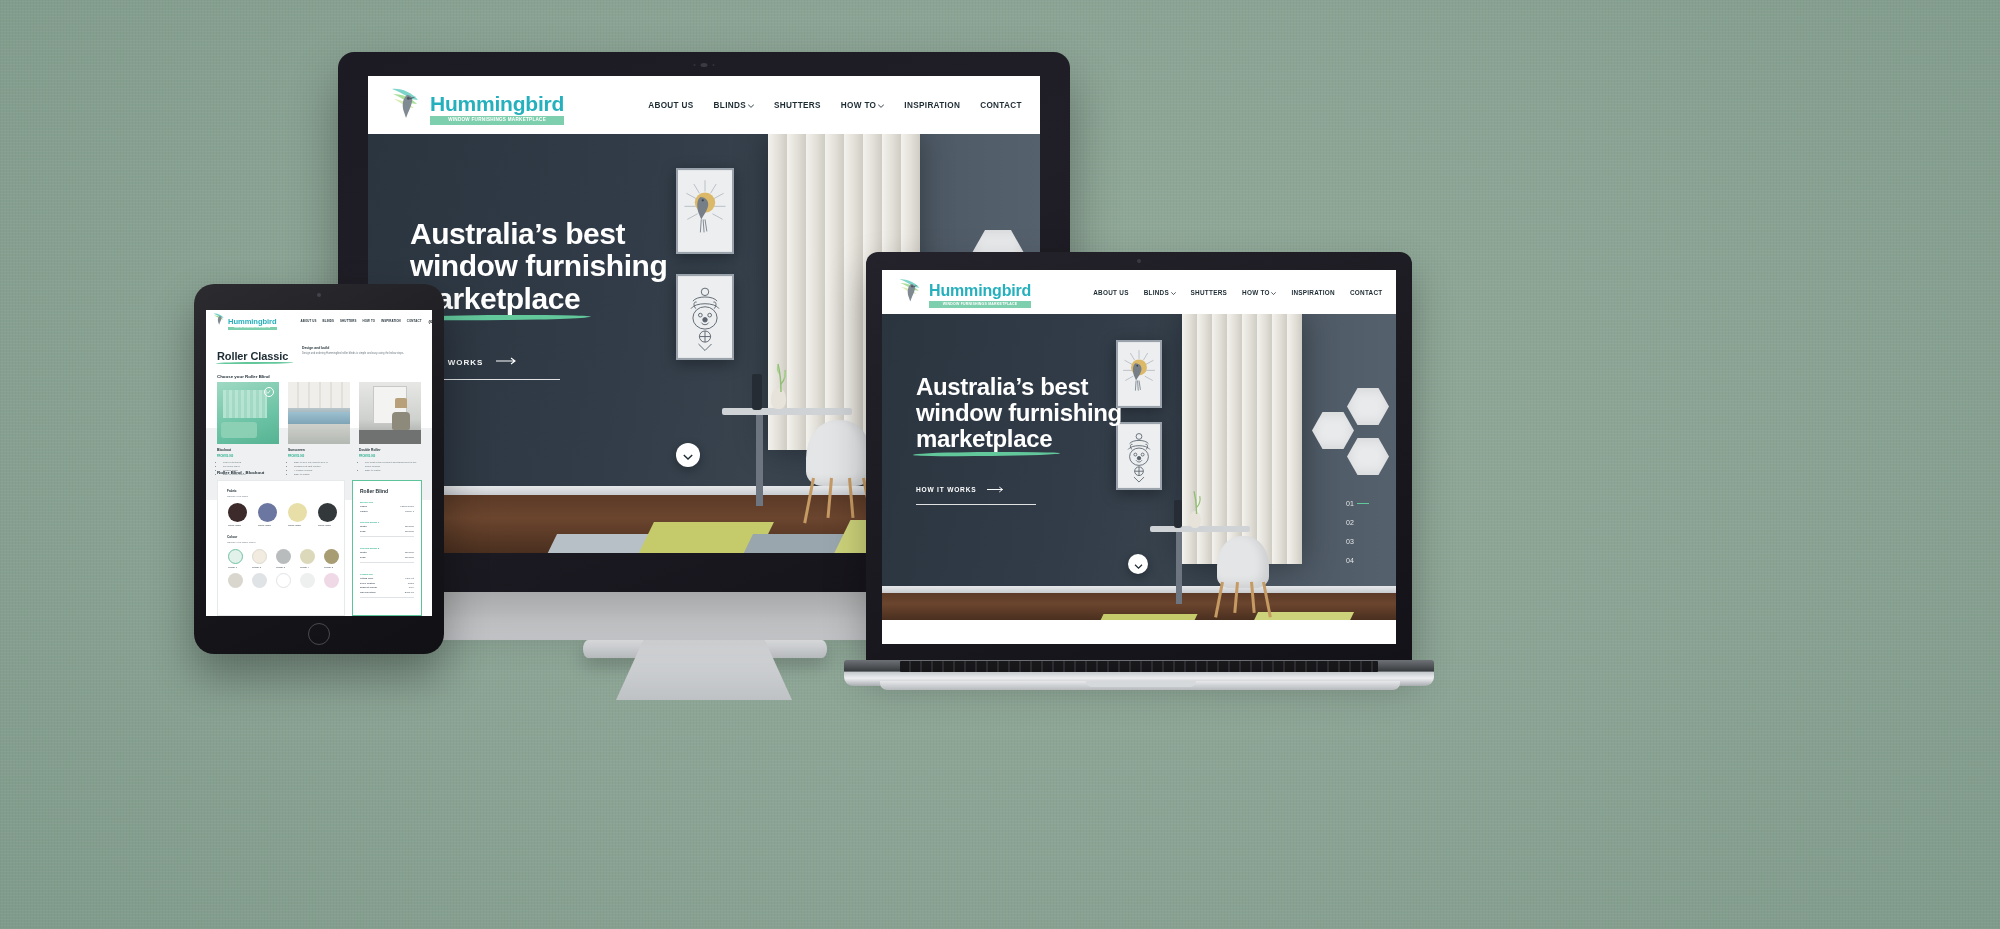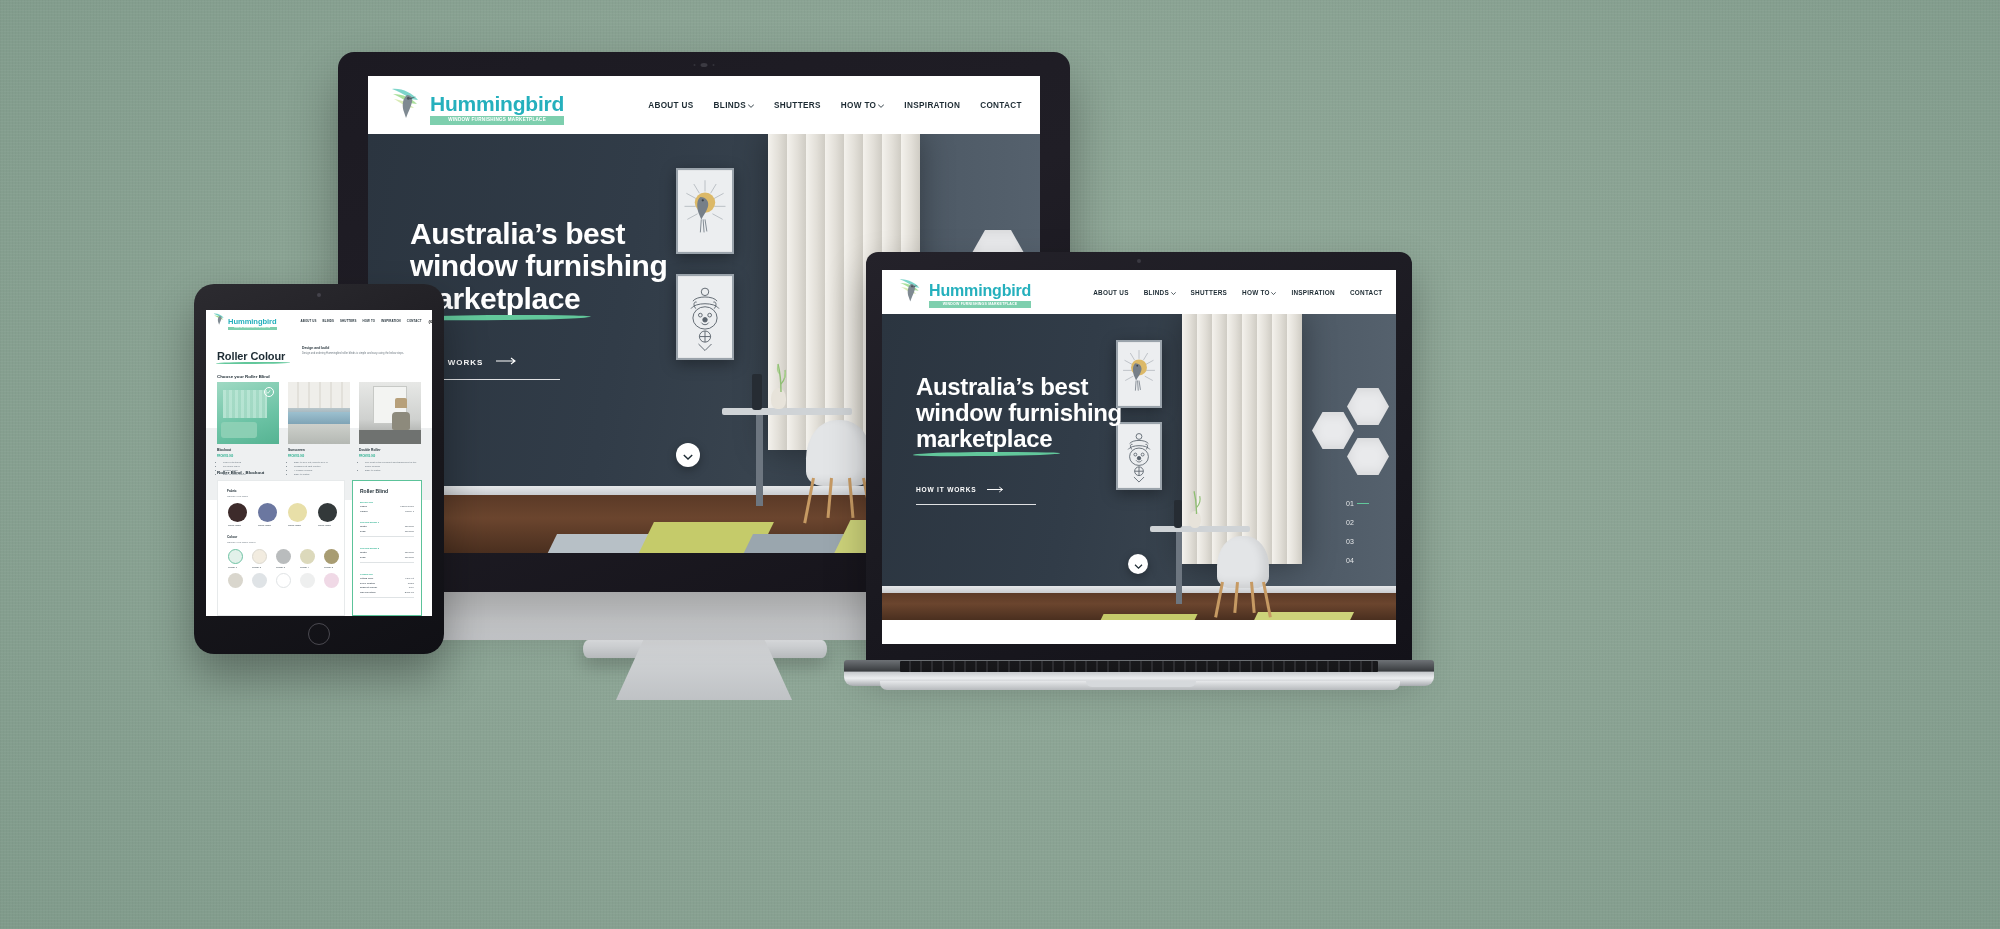--- a/index.html
+++ b/index.html
@@ -661,21 +661,21 @@
             <a href="#">
                 <span>CONTACT</span>
               </a>
           </div>
           <div class="phone" style="font-size:4.4px;margin-left:7px;">(02) 9876 5432</div>
 
         </div>
 
         <div style="position:absolute;left:11px;top:36px;right:10px;">
           <span class="pp-h1 brush" style="font-size:11px;">
-            <span>Roller Colour</span>
+            <span>Roller Classic</span>
           </span>
         </div>
         <div style="position:absolute;left:96px;top:36px;width:120px;">
           <div class="pp-sub-t" style="font-size:3.4px;">Design and build</div>
           <div class="pp-sub-p" style="font-size:2.6px;margin-top:2px;line-height:1.45;">Design and ordering Hummingbird roller blinds is simple and easy using the below steps.</div>
         </div>
 
         <div class="pp-sec" style="position:absolute;left:11px;top:64px;font-size:4.4px;">Choose your Roller Blind</div>
 
         <div class="pp-band" style="top:118px;height:72px;"></div>

